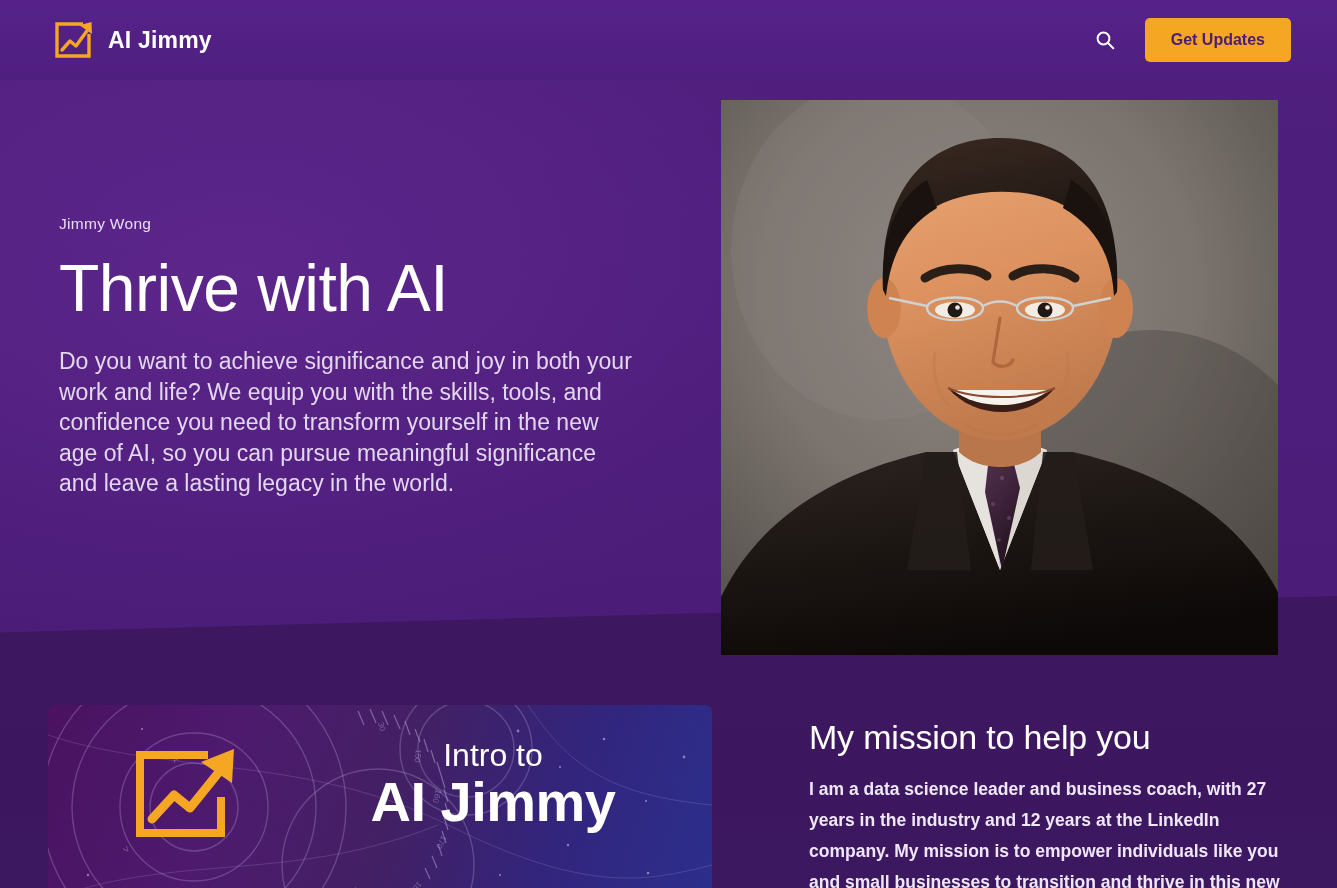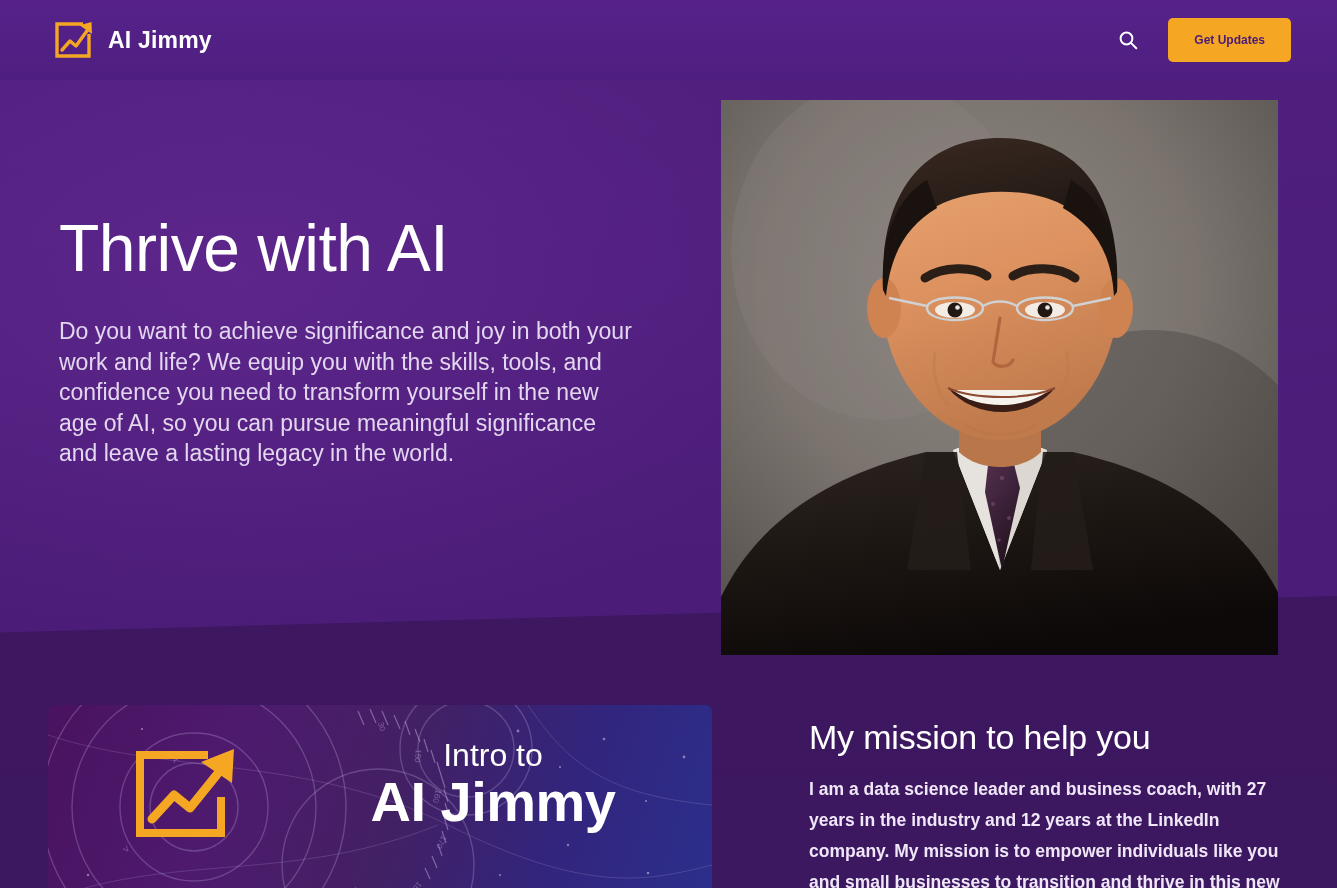--- a/index.html
+++ b/index.html
@@ -112,21 +112,21 @@
     width: 26px; height: 26px;
     display: flex; align-items: center; justify-content: center;
     cursor: pointer;
     background: none; border: none;
   }
   .cta-btn {
     background: #f5a623;
     color: #4a1c77;
     border: none;
     border-radius: 5px;
-    font-size: 12px;
+    font-size: 16px;
     font-weight: bold;
     padding: 0 26px;
     height: 44px;
     line-height: 44px;
     cursor: pointer;
     font-family: "Liberation Sans", sans-serif;
     white-space: nowrap;
   }
 
   
@@ -143,21 +143,21 @@
     font-weight: normal;
     letter-spacing: 0.3px;
     margin-bottom: 22px;
   }
   .hero-title {
     color: #ffffff;
     font-size: 66px;
     font-weight: normal;
     line-height: 1.02;
     letter-spacing: -0.5px;
-    margin-bottom: 34px;
+    margin-bottom: 24px;
   }
   .hero-para {
     color: #e3d6ef;
     font-size: 23px;
     line-height: 30.5px;
     font-weight: normal;
     max-width: 575px;
   }
 
   
@@ -252,20 +252,21 @@
           <circle cx="8.5" cy="8.5" r="5.9" fill="none" stroke="#ffffff" stroke-width="2"></circle>
           <line x1="12.9" y1="12.9" x2="18.3" y2="18.3" stroke="#ffffff" stroke-width="2" stroke-linecap="round"></line>
         </svg>
       </button>
       <button class="cta-btn">Get Updates</button>
     </div>
 
   </header>
 
   <section class="hero-text">
+    <div class="eyebrow">Jimmy Wong</div>
     <h1 class="hero-title">Thrive with AI</h1>
     <p class="hero-para">Do you want to achieve significance and joy in both your work and life? We equip you with the skills, tools, and confidence you need to transform yourself in the new age of AI, so you can pursue meaningful significance and leave a lasting legacy in the world.</p>
   </section>
 
   <figure class="photo-frame">
     <svg viewBox="0 0 557 555" preserveAspectRatio="xMidYMid slice" xmlns="http://www.w3.org/2000/svg">
       <defs>
         <radialGradient id="studioBg" cx="46%" cy="34%" r="82%">
           <stop offset="0%" stop-color="#8d8782"></stop>
           <stop offset="48%" stop-color="#7a736e"></stop>

